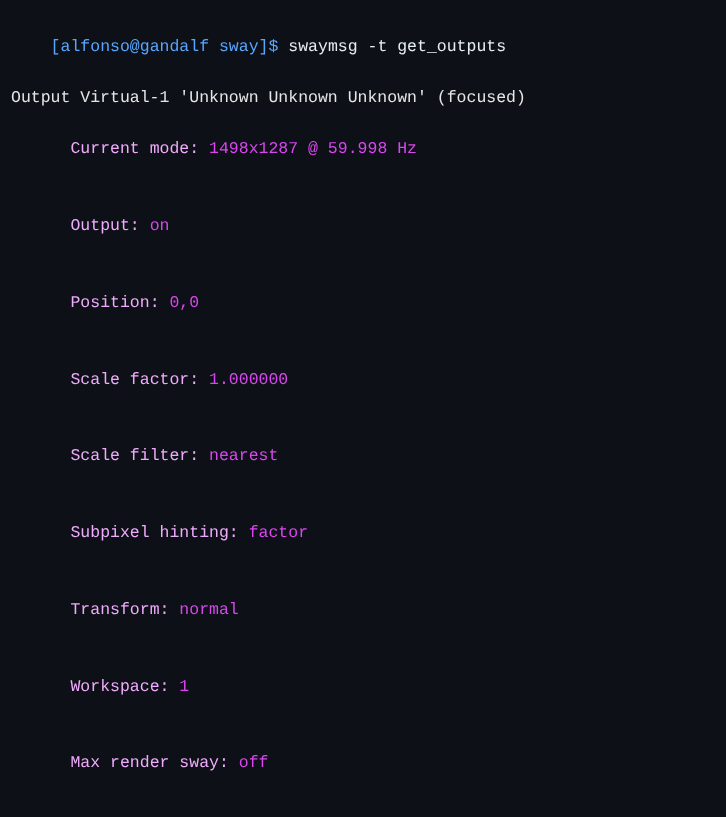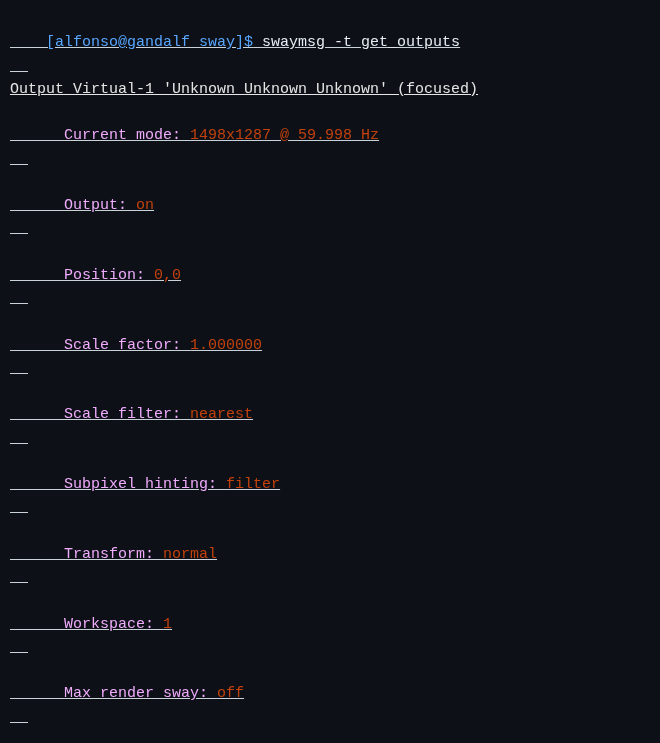--- a/index.html
+++ b/index.html
@@ -19,41 +19,40 @@
       overflow-x: hidden;
     }
 
     .terminal {
       width: 100%;
     }
 
     .line {
       line-height: 1.55;
       white-space: pre;
-      text-decoration: underline;
     }
 
     .prompt {
       color: #58a6ff;
     }
 
     .cmd {
       color: #e6edf3;
     }
 
     .output-header {
       color: #e5e5e5;
     }
 
     .label {
       color: #f0abfc;
     }
 
     .value {
-      color: #c2410c;
+      color: #d946ef;
     }
   </style>
 </head>
 <body>
 
 <div class="terminal">
 
   <div class="line">
     <span class="prompt">[alfonso@gandalf sway]$</span><span class="cmd"> swaymsg -t get_outputs</span>
   </div>
@@ -69,21 +68,21 @@
   <div class="line">
     <span class="label">  Position: </span><span class="value">0,0</span>
   </div>
   <div class="line">
     <span class="label">  Scale factor: </span><span class="value">1.000000</span>
   </div>
   <div class="line">
     <span class="label">  Scale filter: </span><span class="value">nearest</span>
   </div>
   <div class="line">
-    <span class="label">  Subpixel hinting: </span><span class="value">filter</span>
+    <span class="label">  Subpixel hinting: </span><span class="value">factor</span>
   </div>
   <div class="line">
     <span class="label">  Transform: </span><span class="value">normal</span>
   </div>
   <div class="line">
     <span class="label">  Workspace: </span><span class="value">1</span>
   </div>
   <div class="line">
     <span class="label">  Max render sway: </span><span class="value">off</span>
   </div>

